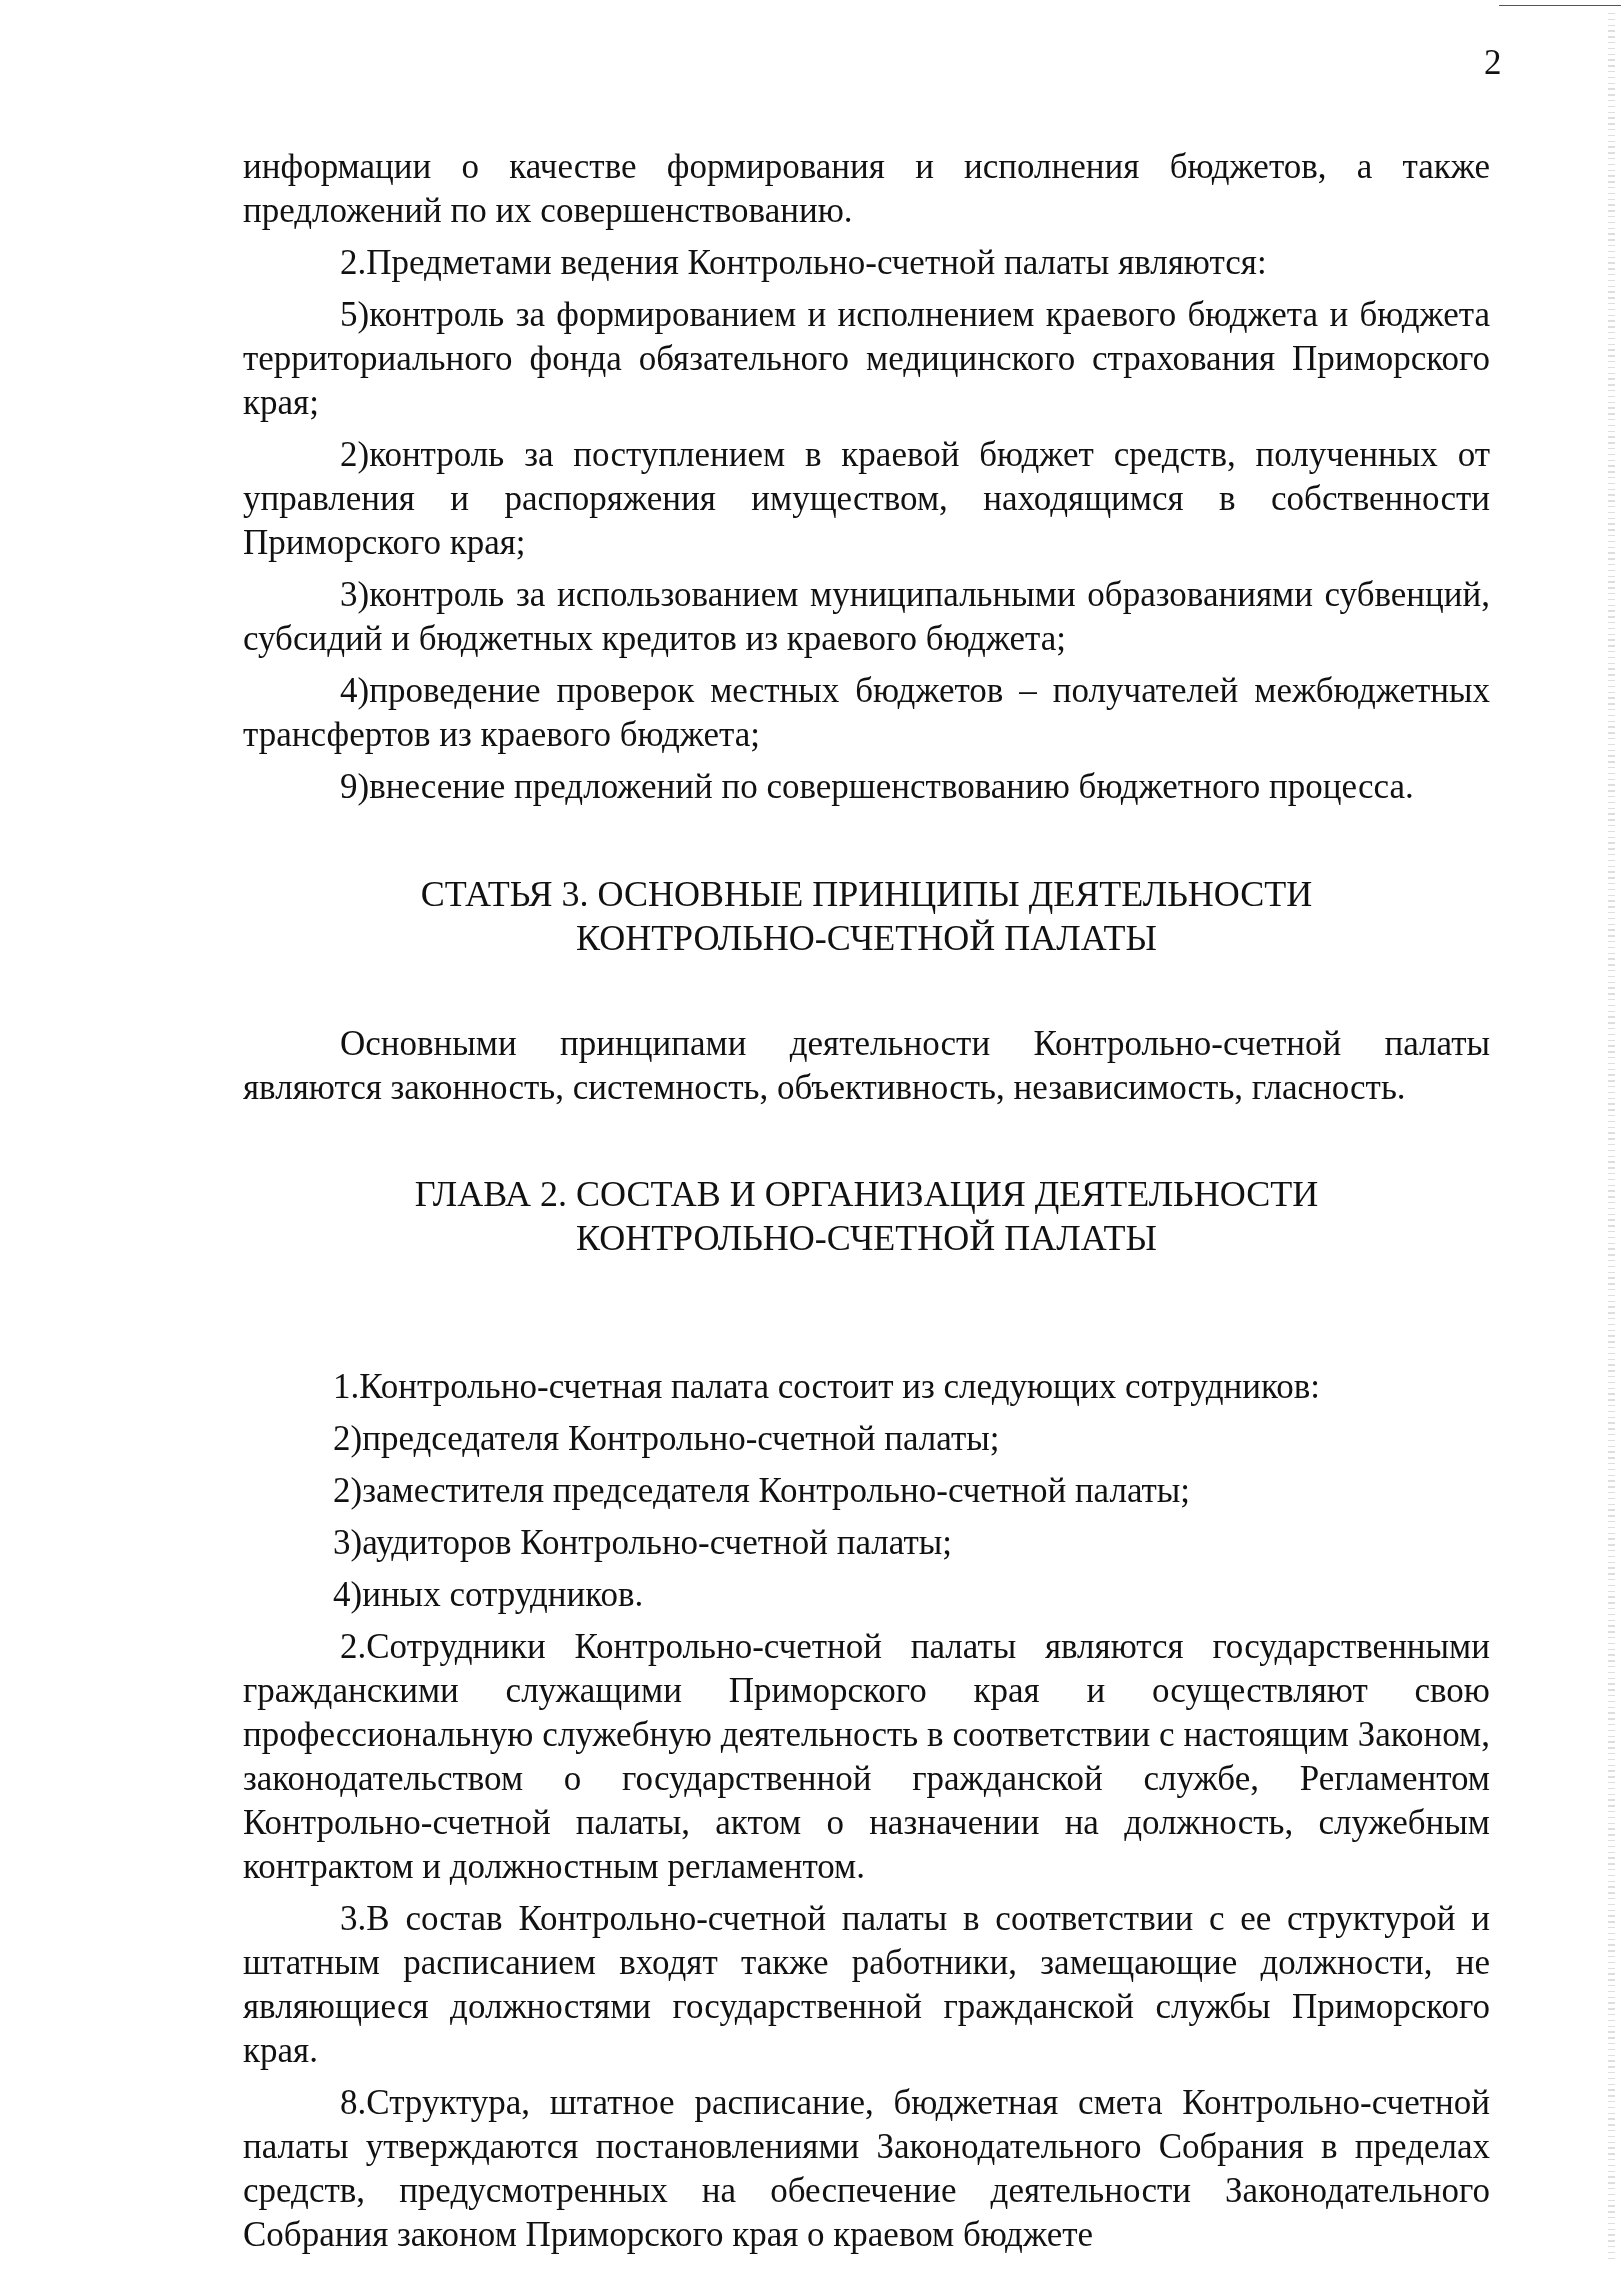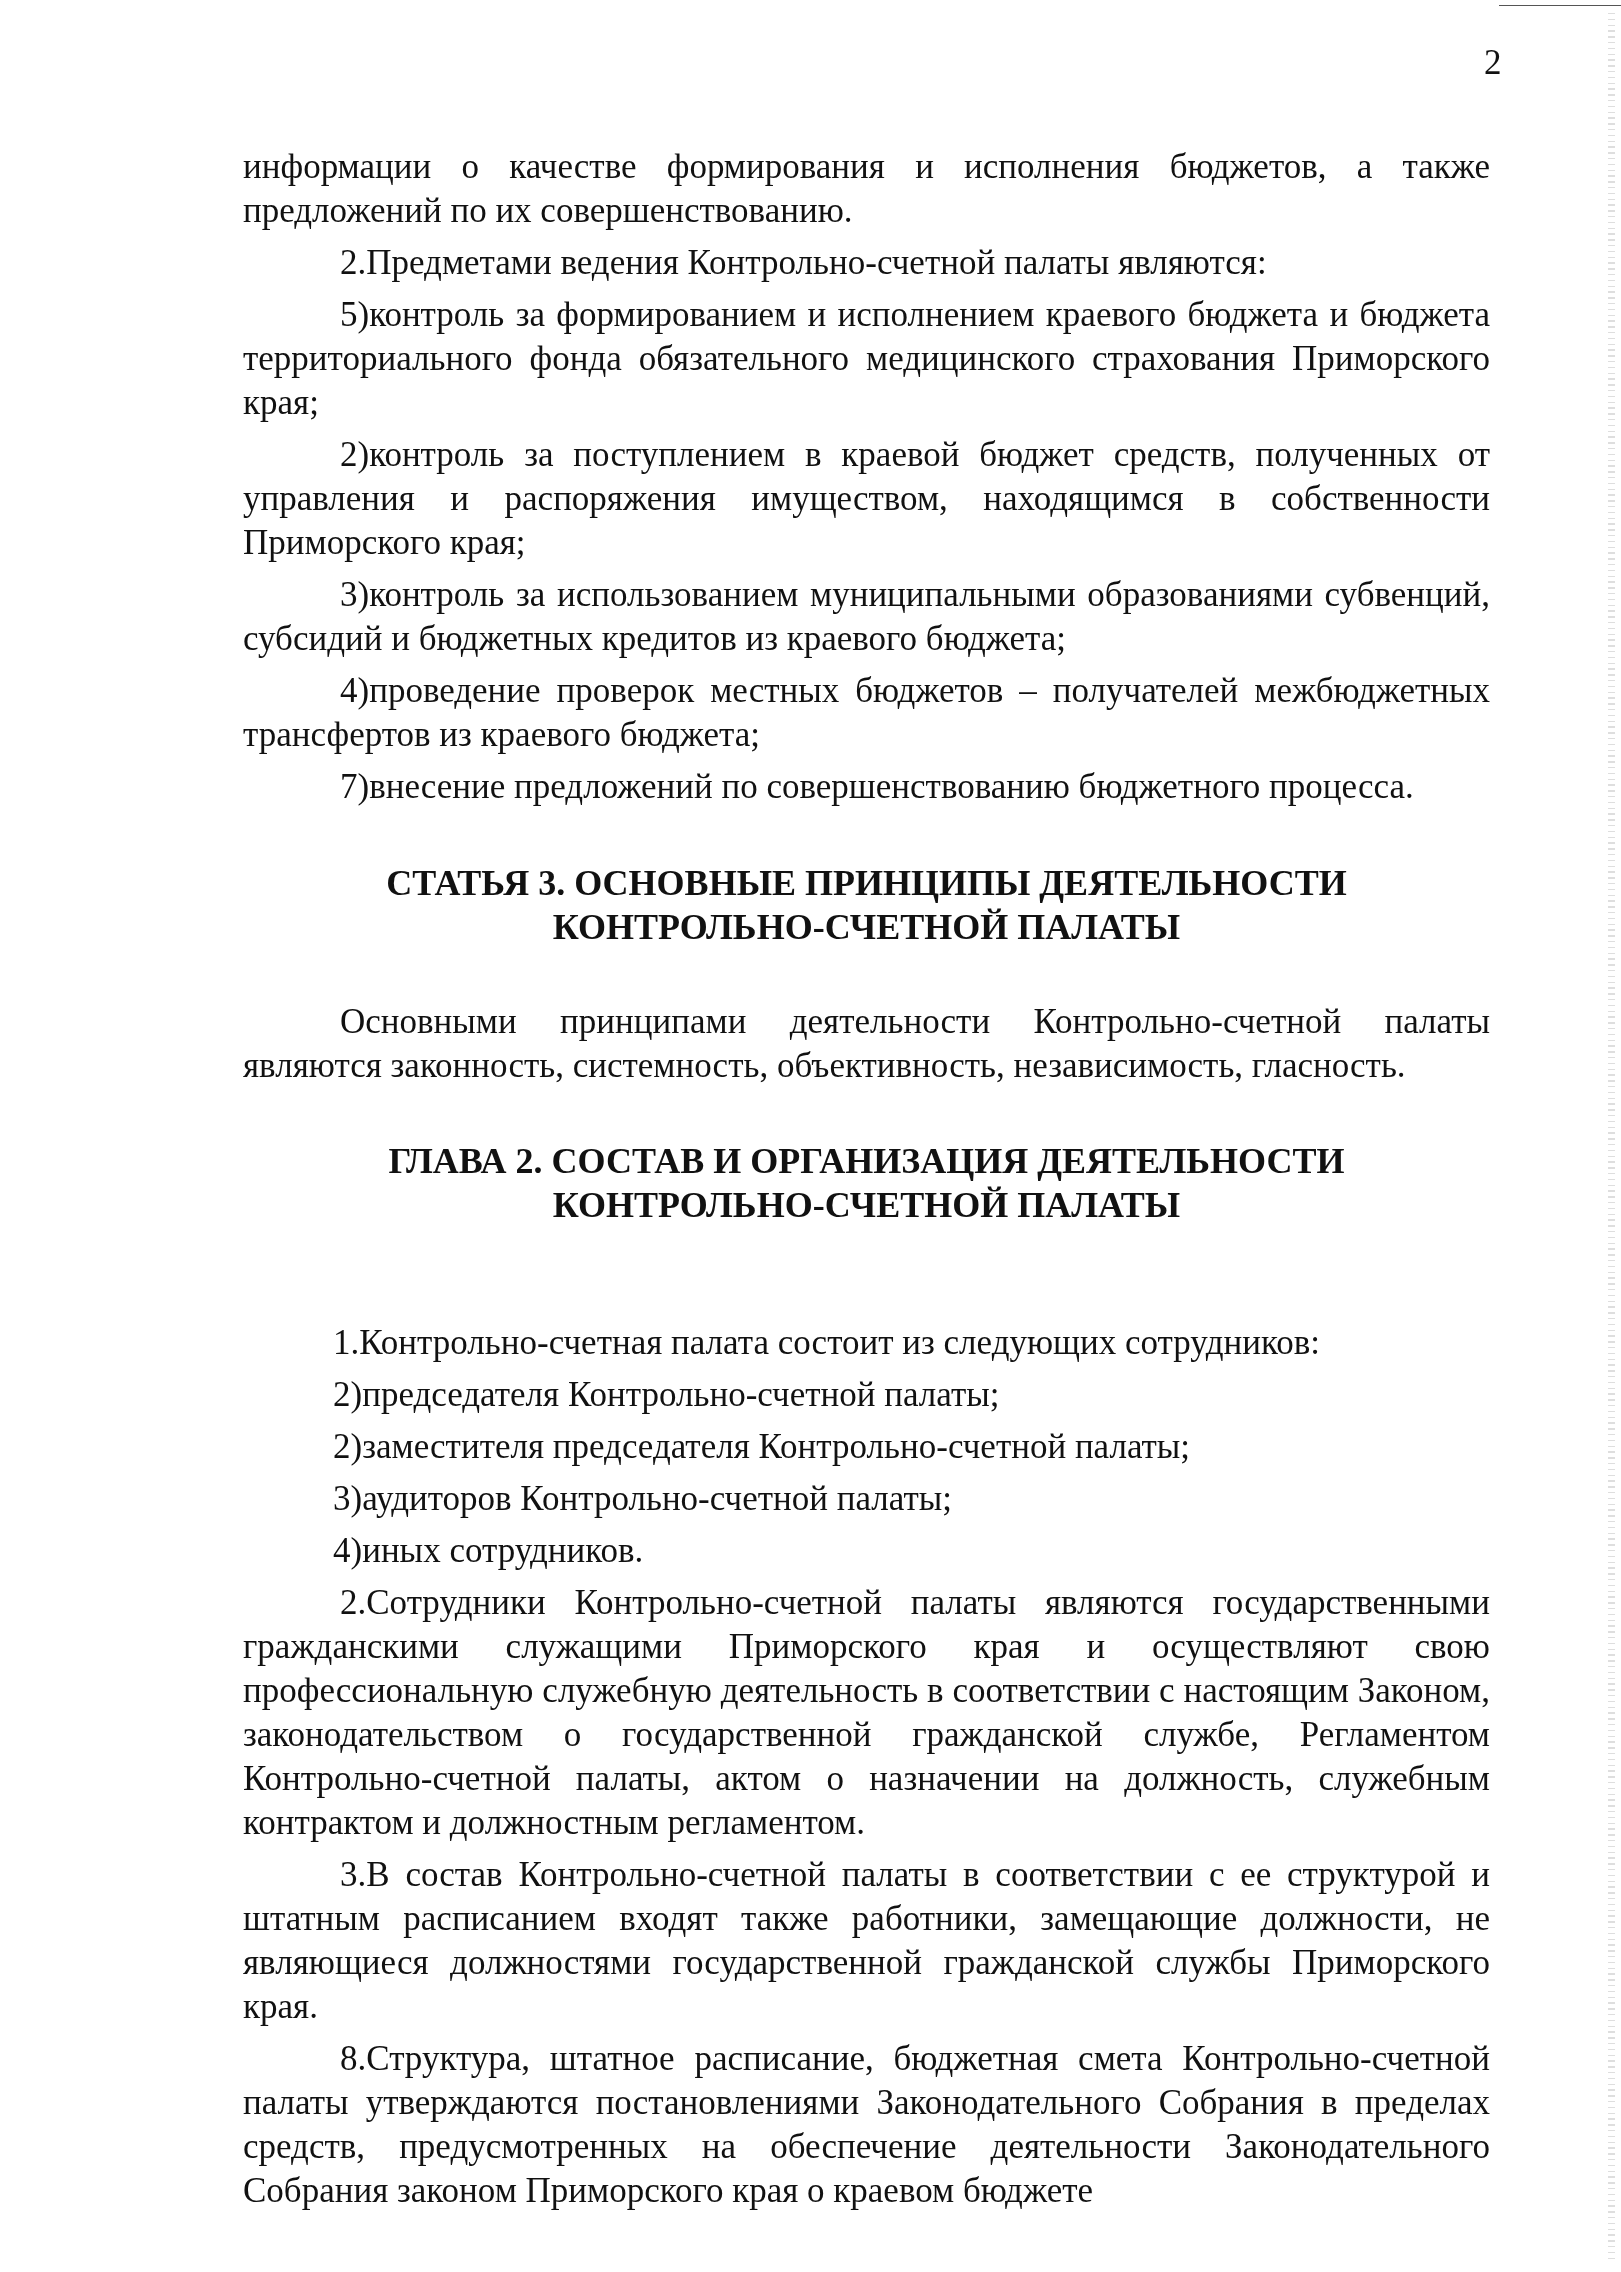--- a/index.html
+++ b/index.html
@@ -63,22 +63,22 @@
   }
   p.item {
     text-indent: 97px;
   }
   p.list-line {
     text-indent: 90px;
   }
   .heading {
     text-align: center;
     text-transform: uppercase;
-    margin: 0;
-    font-weight: bold;
+    margin: 11px;
+    font-weight: normal;
     font-size: 36px;
     line-height: 44px;
   }
   .heading span {
     display: block;
   }
   .gap-after-list { height: 44px; }
   .gap-heading { height: 43px; }
 </style>
 </head>
@@ -90,21 +90,21 @@
 <div class="page-number">2</div>
 
 <div class="content">
 
   <p>информации о качестве формирования и исполнения бюджетов, а также предложений по их совершенствованию.</p>
   <p class="indent">2.Предметами ведения Контрольно-счетной палаты являются:</p>
   <p class="item">5)контроль за формированием и исполнением краевого бюджета и бюджета территориального фонда обязательного медицинского страхования Приморского края;</p>
   <p class="item">2)контроль за поступлением в краевой бюджет средств, полученных от управления и распоряжения имуществом, находящимся в собственности Приморского края;</p>
   <p class="item">3)контроль за использованием муниципальными образованиями субвенций, субсидий и бюджетных кредитов из краевого бюджета;</p>
   <p class="item">4)проведение проверок местных бюджетов – получателей межбюджетных трансфертов из краевого бюджета;</p>
-  <p class="item">7)внесение предложений по совершенствованию бюджетного процесса.</p>
+  <p class="item">9)внесение предложений по совершенствованию бюджетного процесса.</p>
 
   <div class="gap-after-list"></div>
 
   <h2 class="heading">
     <span>СТАТЬЯ 3. ОСНОВНЫЕ ПРИНЦИПЫ ДЕЯТЕЛЬНОСТИ</span>
     <span>КОНТРОЛЬНО-СЧЕТНОЙ ПАЛАТЫ</span>
   </h2>
 
   <div class="gap-heading"></div>
 

